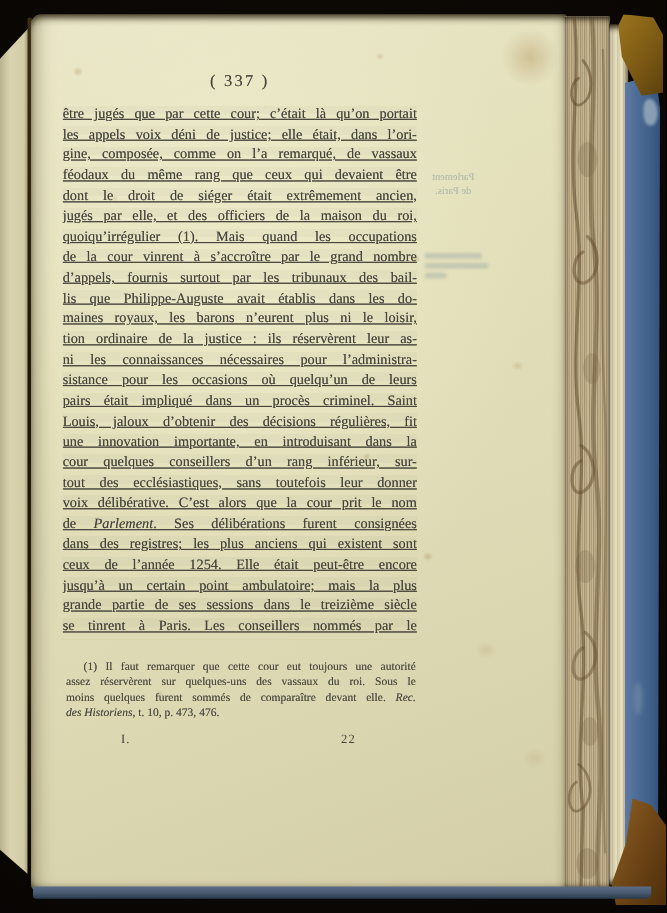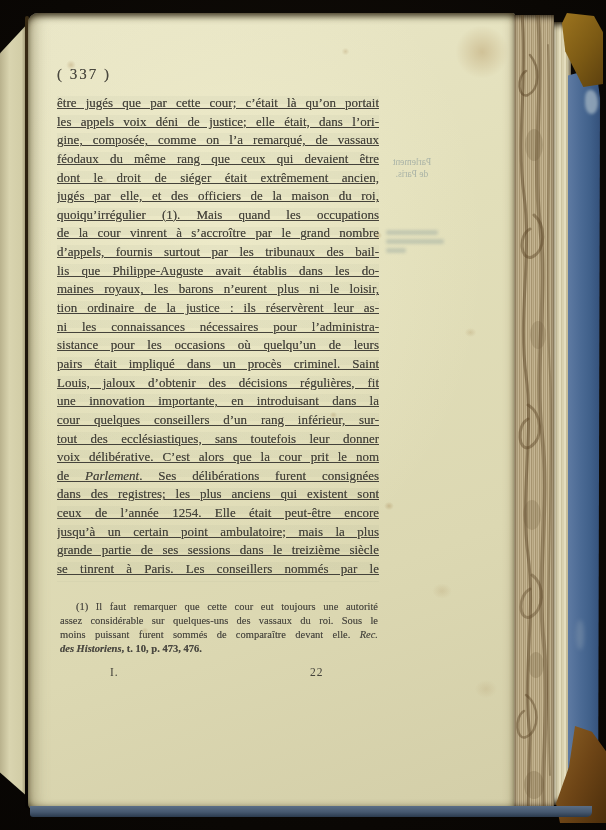--- a/index.html
+++ b/index.html
@@ -68,21 +68,21 @@
   .cover-bottom{
     position:absolute;left:30px;top:806px;width:562px;height:11px;
     background:linear-gradient(180deg,#5a6d85 0%,#46586F 55%,#2b3a4d 100%);
     border-radius:0 0 5px 3px;
   }
   
   .fox{position:absolute;border-radius:50%;pointer-events:none;}
   
   .page-number{
     position:absolute;left:57px;top:66px;width:322px;
-    text-align:left;font-size:15px;letter-spacing:2px;color:#4a483f;
+    text-align:center;font-size:15px;letter-spacing:2px;color:#4a483f;
     text-shadow:0 0 .5px rgba(70,68,60,.7);
   }
   .body-text{
     position:absolute;left:57px;top:94px;width:322px;color:#45433b;
     font-size:13px;text-shadow:0 0 .5px rgba(69,67,59,.65);
   }
   .bline{
     height:18.65px;line-height:18.65px;overflow:hidden;
     text-align:justify;text-align-last:justify;white-space:nowrap0;text-decoration:underline;
   }
@@ -102,21 +102,21 @@
   .ghost-smudge div{background:rgba(125,145,150,0.32);filter:blur(1.4px);height:5px;margin:4px 0;border-radius:2px;}
   .gs1{width:52px;margin-left:6px;}
   .gs2{width:58px;}
   .gs3{width:20px;}
   .footnote{
     position:absolute;left:60px;top:600px;width:318px;color:#4a4840;
     font-size:10.5px;text-shadow:0 0 .4px rgba(74,72,64,.6);
   }
   .fline{height:13.9px;line-height:13.9px;overflow:hidden;text-align:justify;text-align-last:justify;}
   .fline.first{text-indent:16px;}
-  .fline.last{text-align:left;text-align-last:left;font-weight:bold;}
+  .fline.last{text-align:left;text-align-last:left;}
   .fline i{font-style:italic;}
   .signature{position:absolute;left:60px;top:666px;width:318px;height:16px;font-size:11.5px;color:#45433b;}
   .sig-left{position:absolute;left:50px;letter-spacing:1px;}
   .sig-right{position:absolute;left:250px;letter-spacing:1px;}
 </style>
 </head>
 <body>
 
 <div class="scene">
 
@@ -204,22 +204,22 @@
     <div class="bline"><span>de </span><i>Parlement</i><span>. Ses délibérations furent consignées</span></div>
     <div class="bline">dans des registres; les plus anciens qui existent sont</div>
     <div class="bline">ceux de l’année 1254. Elle était peut-être encore</div>
     <div class="bline">jusqu’à un certain point ambulatoire; mais la plus</div>
     <div class="bline">grande partie de ses sessions dans le treizième siècle</div>
     <div class="bline">se tinrent à Paris. Les conseillers nommés par le</div>
   </div>
 
   <div class="footnote">
     <div class="fline first">(1) Il faut remarquer que cette cour eut toujours une autorité</div>
-    <div class="fline">assez considérable sur quelques-uns des vassaux du roi. Sous le</div>
-    <div class="fline"><span>moins puissant furent sommés de comparaître devant elle. </span><i>Rec.</i></div>
+    <div class="fline">assez réservèrent sur quelques-uns des vassaux du roi. Sous le</div>
+    <div class="fline"><span>moins quelques furent sommés de comparaître devant elle. </span><i>Rec.</i></div>
     <div class="fline last"><i>des Historiens</i><span>, t. 10, p. 473, 476.</span></div>
   </div>
 
   <div class="signature">
     <span class="sig-left">I.</span>
     <span class="sig-right">22</span>
   </div>
 
 </div>
 

